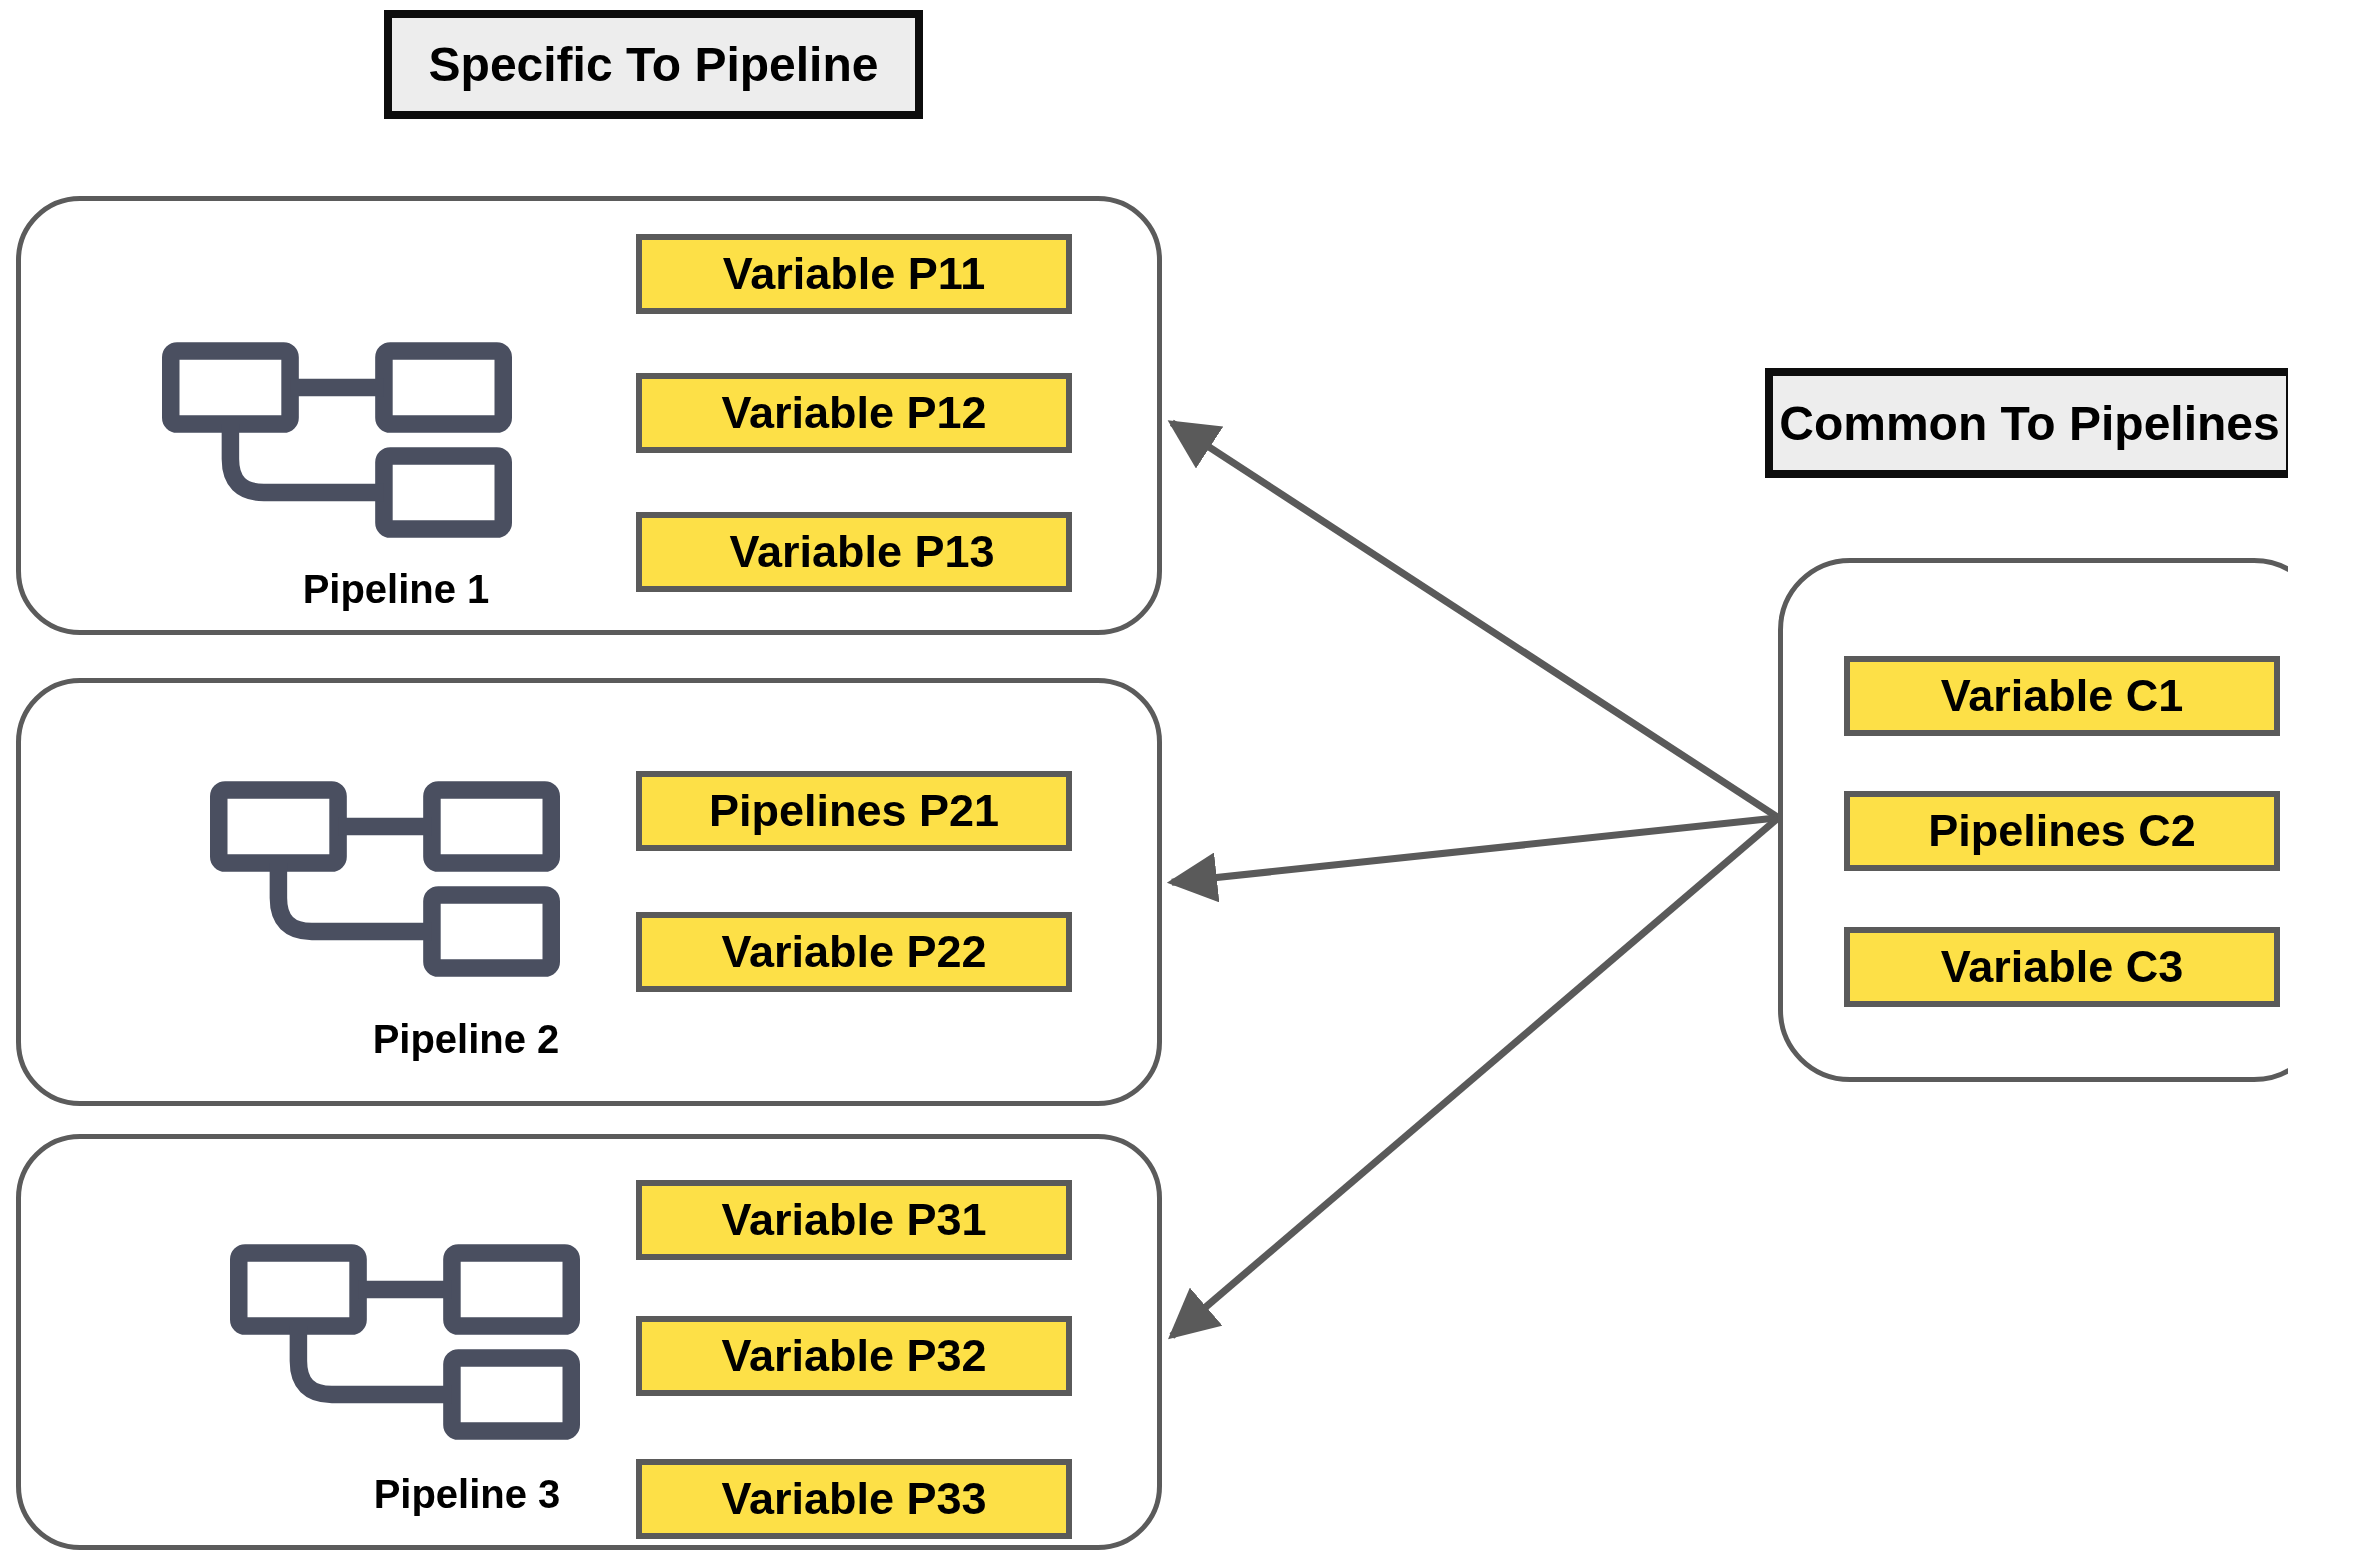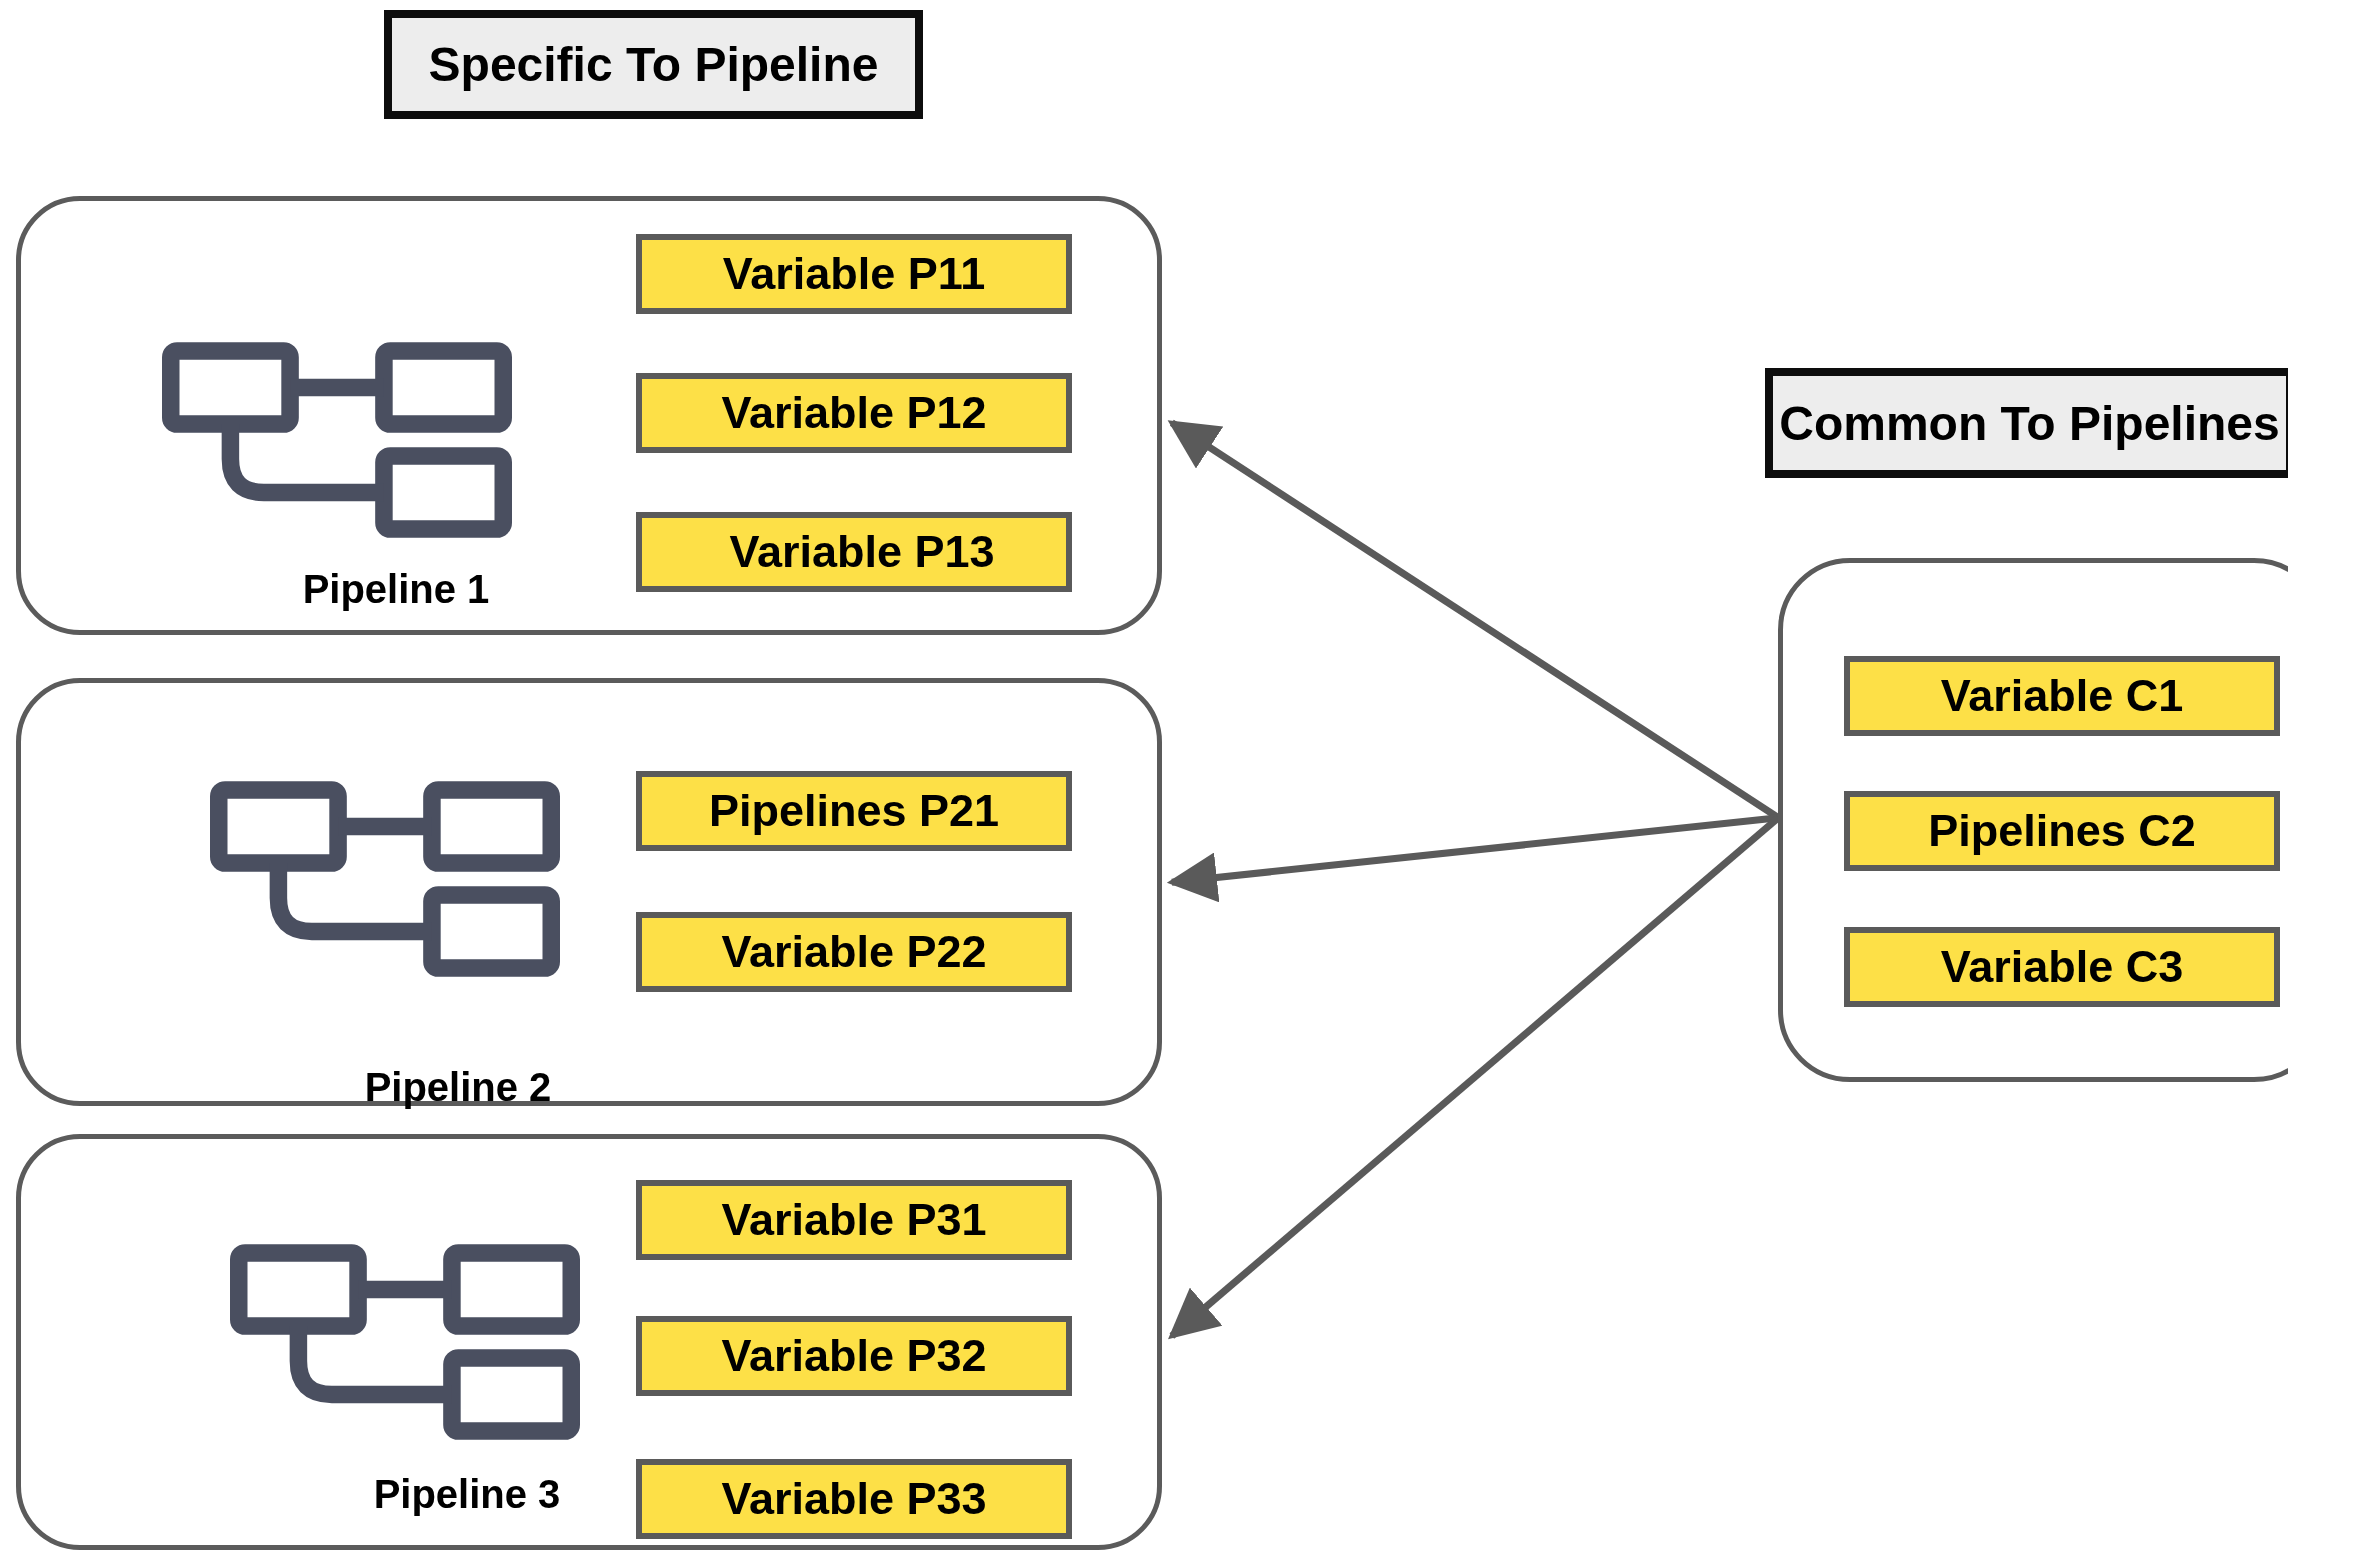--- a/index.html
+++ b/index.html
@@ -72,21 +72,21 @@
   <div class="group pipe" style="left:16px;top:678px;width:1146px;height:428px;">
     <svg class="flow-icon" style="left:189px;top:98px;" viewBox="0 0 440 246">
       <g stroke="#4a4f60" stroke-width="22" fill="#ffffff">
         <rect x="11" y="11" width="150" height="92" rx="8"></rect>
         <rect x="279" y="11" width="150" height="92" rx="8"></rect>
         <rect x="279" y="143" width="150" height="92" rx="8"></rect>
         <line x1="161" y1="57" x2="279" y2="57"></line>
         <path d="M 86 103 L 86 147 Q 86 189 128 189 L 279 189" fill="none"></path>
       </g>
     </svg>
-    <div class="plabel" style="left:238px;top:334px;margin-top:48px;">Pipeline 2</div>
+    <div class="plabel" style="left:246px;top:334px;">Pipeline 2</div>
     <div class="vbox" style="left:615px;top:88px;">Pipelines P21</div>
     <div class="vbox" style="left:615px;top:229px;">Variable P22</div>
   </div>
 
   <div class="group pipe" style="left:16px;top:1134px;width:1146px;height:416px;">
     <svg class="flow-icon" style="left:209px;top:105px;" viewBox="0 0 440 246">
       <g stroke="#4a4f60" stroke-width="22" fill="#ffffff">
         <rect x="11" y="11" width="150" height="92" rx="8"></rect>
         <rect x="279" y="11" width="150" height="92" rx="8"></rect>
         <rect x="279" y="143" width="150" height="92" rx="8"></rect>

